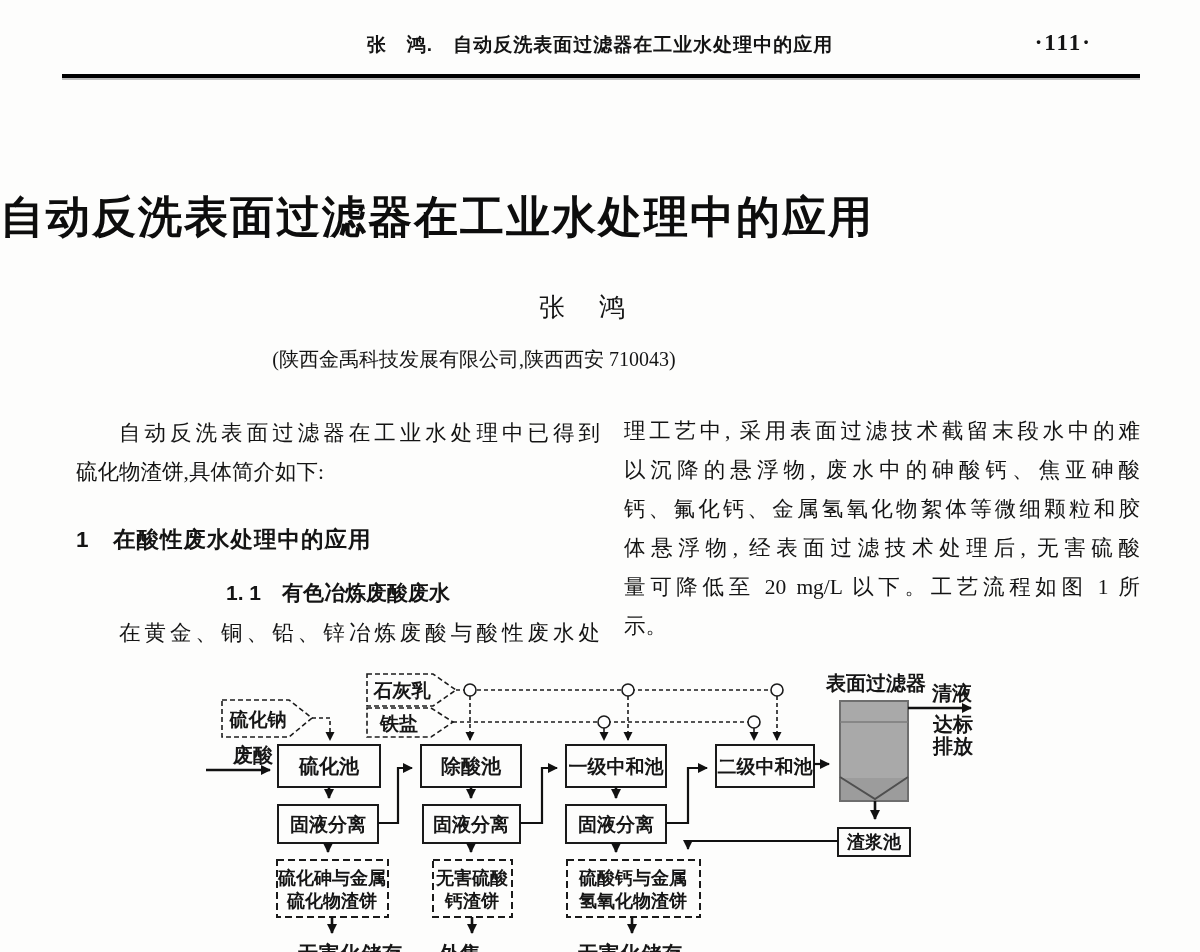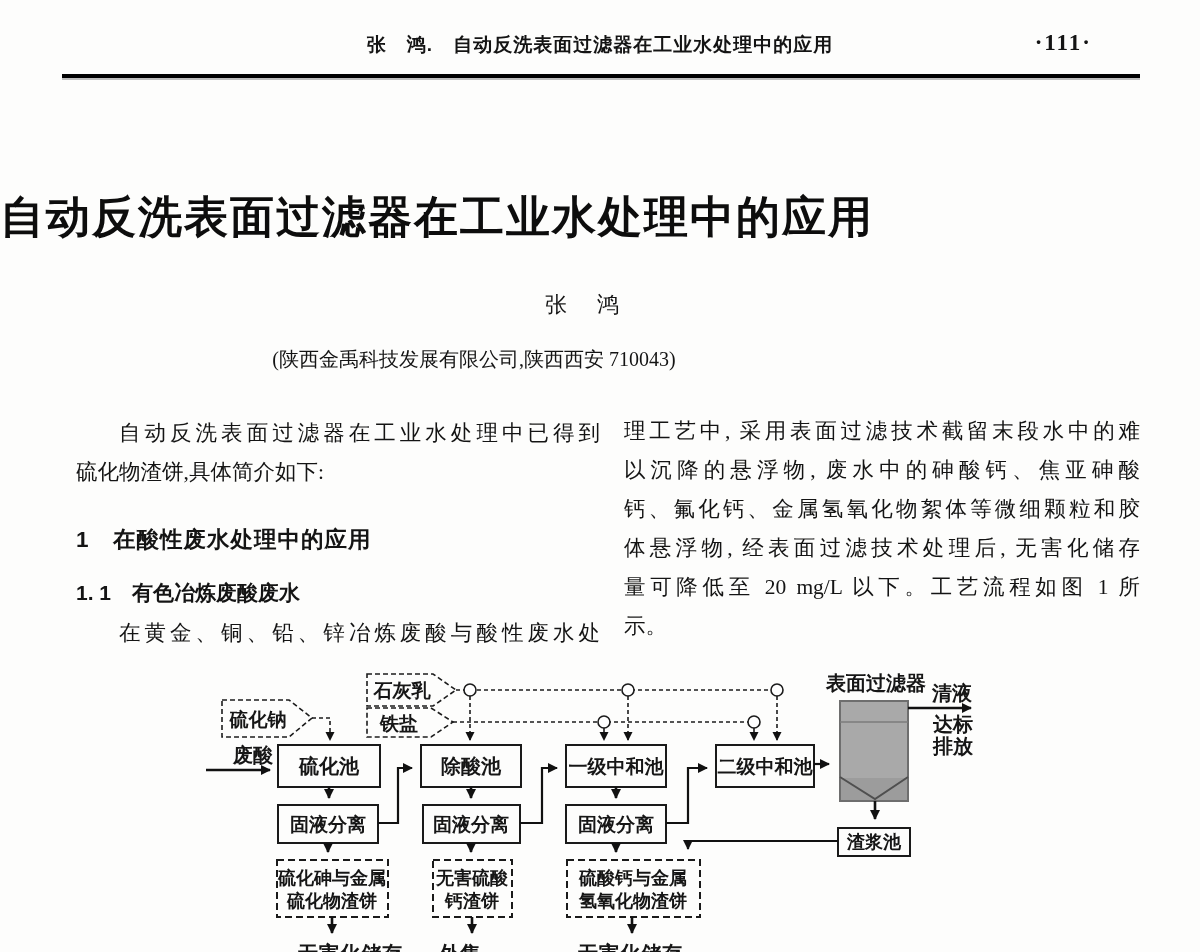--- a/index.html
+++ b/index.html
@@ -20,33 +20,33 @@
     font-size:23px;font-weight:bold;letter-spacing:2px;
   }
   .rule{position:absolute;top:74px;left:62px;right:60px;height:4px;background:#000;
         box-shadow:0 2px 0 rgba(0,0,0,.25);}
   .title{
     position:absolute;top:188px;left:0;width:1200px;margin:0;
     font-size:44px;font-weight:bold;letter-spacing:2px;
     font-family:"Liberation Sans","DejaVu Sans",sans-serif;color:#0d0d0d;
   }
   .author{position:absolute;top:290px;left:0;width:1168px;text-align:center;
-    font-size:22px;letter-spacing:4px;}
+    font-size:26px;letter-spacing:4px;}
   .affil{position:absolute;top:346px;left:0;width:948px;text-align:center;
     font-size:20px;}
   .col{position:absolute;font-size:21.5px;line-height:39px;}
   .col-left{left:76px;top:414px;width:524px;}
   .col-right{left:624px;top:412px;width:516px;}
   .line{text-align:justify;text-align-last:justify;white-space:nowrap;}
   .line.short{text-align-last:left;white-space:normal;}
   .indent{text-indent:2em;}
   .h1{margin-top:28px;margin-bottom:14px;font-size:22.5px;font-weight:bold;
       font-family:"Liberation Sans","DejaVu Sans",sans-serif;letter-spacing:1px;}
   .h2{margin-top:10px;margin-bottom:2px;font-size:21px;font-weight:bold;
-      font-family:"Liberation Sans","DejaVu Sans",sans-serif;}
+      font-family:"Liberation Sans","DejaVu Sans",sans-serif;text-align:center;}
   .diagram{position:absolute;left:0;top:665px;width:1200px;height:287px;}
   svg text{
     font-family:"Liberation Serif","DejaVu Serif",serif;
     font-weight:bold;fill:#161616;
   }
   .t20{font-size:20px;}
   .t19{font-size:19px;}
   .t18{font-size:18px;}
   .t21{font-size:21px;}
 </style>
@@ -68,21 +68,21 @@
   <div class="line short">硫化物渣饼,具体简介如下:</div>
   <div class="h1">1　在酸性废水处理中的应用</div>
   <div class="h2">1. 1　有色冶炼废酸废水</div>
   <div class="line indent">在黄金、铜、铅、锌冶炼废酸与酸性废水处</div>
 </div>
 
 <div class="col col-right">
   <div class="line">理工艺中, 采用表面过滤技术截留末段水中的难</div>
   <div class="line">以沉降的悬浮物, 废水中的砷酸钙、焦亚砷酸</div>
   <div class="line">钙、氟化钙、金属氢氧化物絮体等微细颗粒和胶</div>
-  <div class="line">体悬浮物, 经表面过滤技术处理后, 无害化储存</div>
+  <div class="line">体悬浮物, 经表面过滤技术处理后, 无害硫酸</div>
   <div class="line">量可降低至 20 mg/L 以下。工艺流程如图 1 所</div>
   <div class="line short">示。</div>
 </div>
 
 <div class="diagram">
 <svg width="1200" height="287" viewBox="0 665 1200 287" xmlns="http://www.w3.org/2000/svg">
   <defs>
     <marker id="arrB" markerUnits="userSpaceOnUse" markerWidth="14" markerHeight="14" refX="9" refY="5" orient="auto">
       <path d="M0,0 L10,5 L0,10 z" fill="#111"></path>
     </marker>

